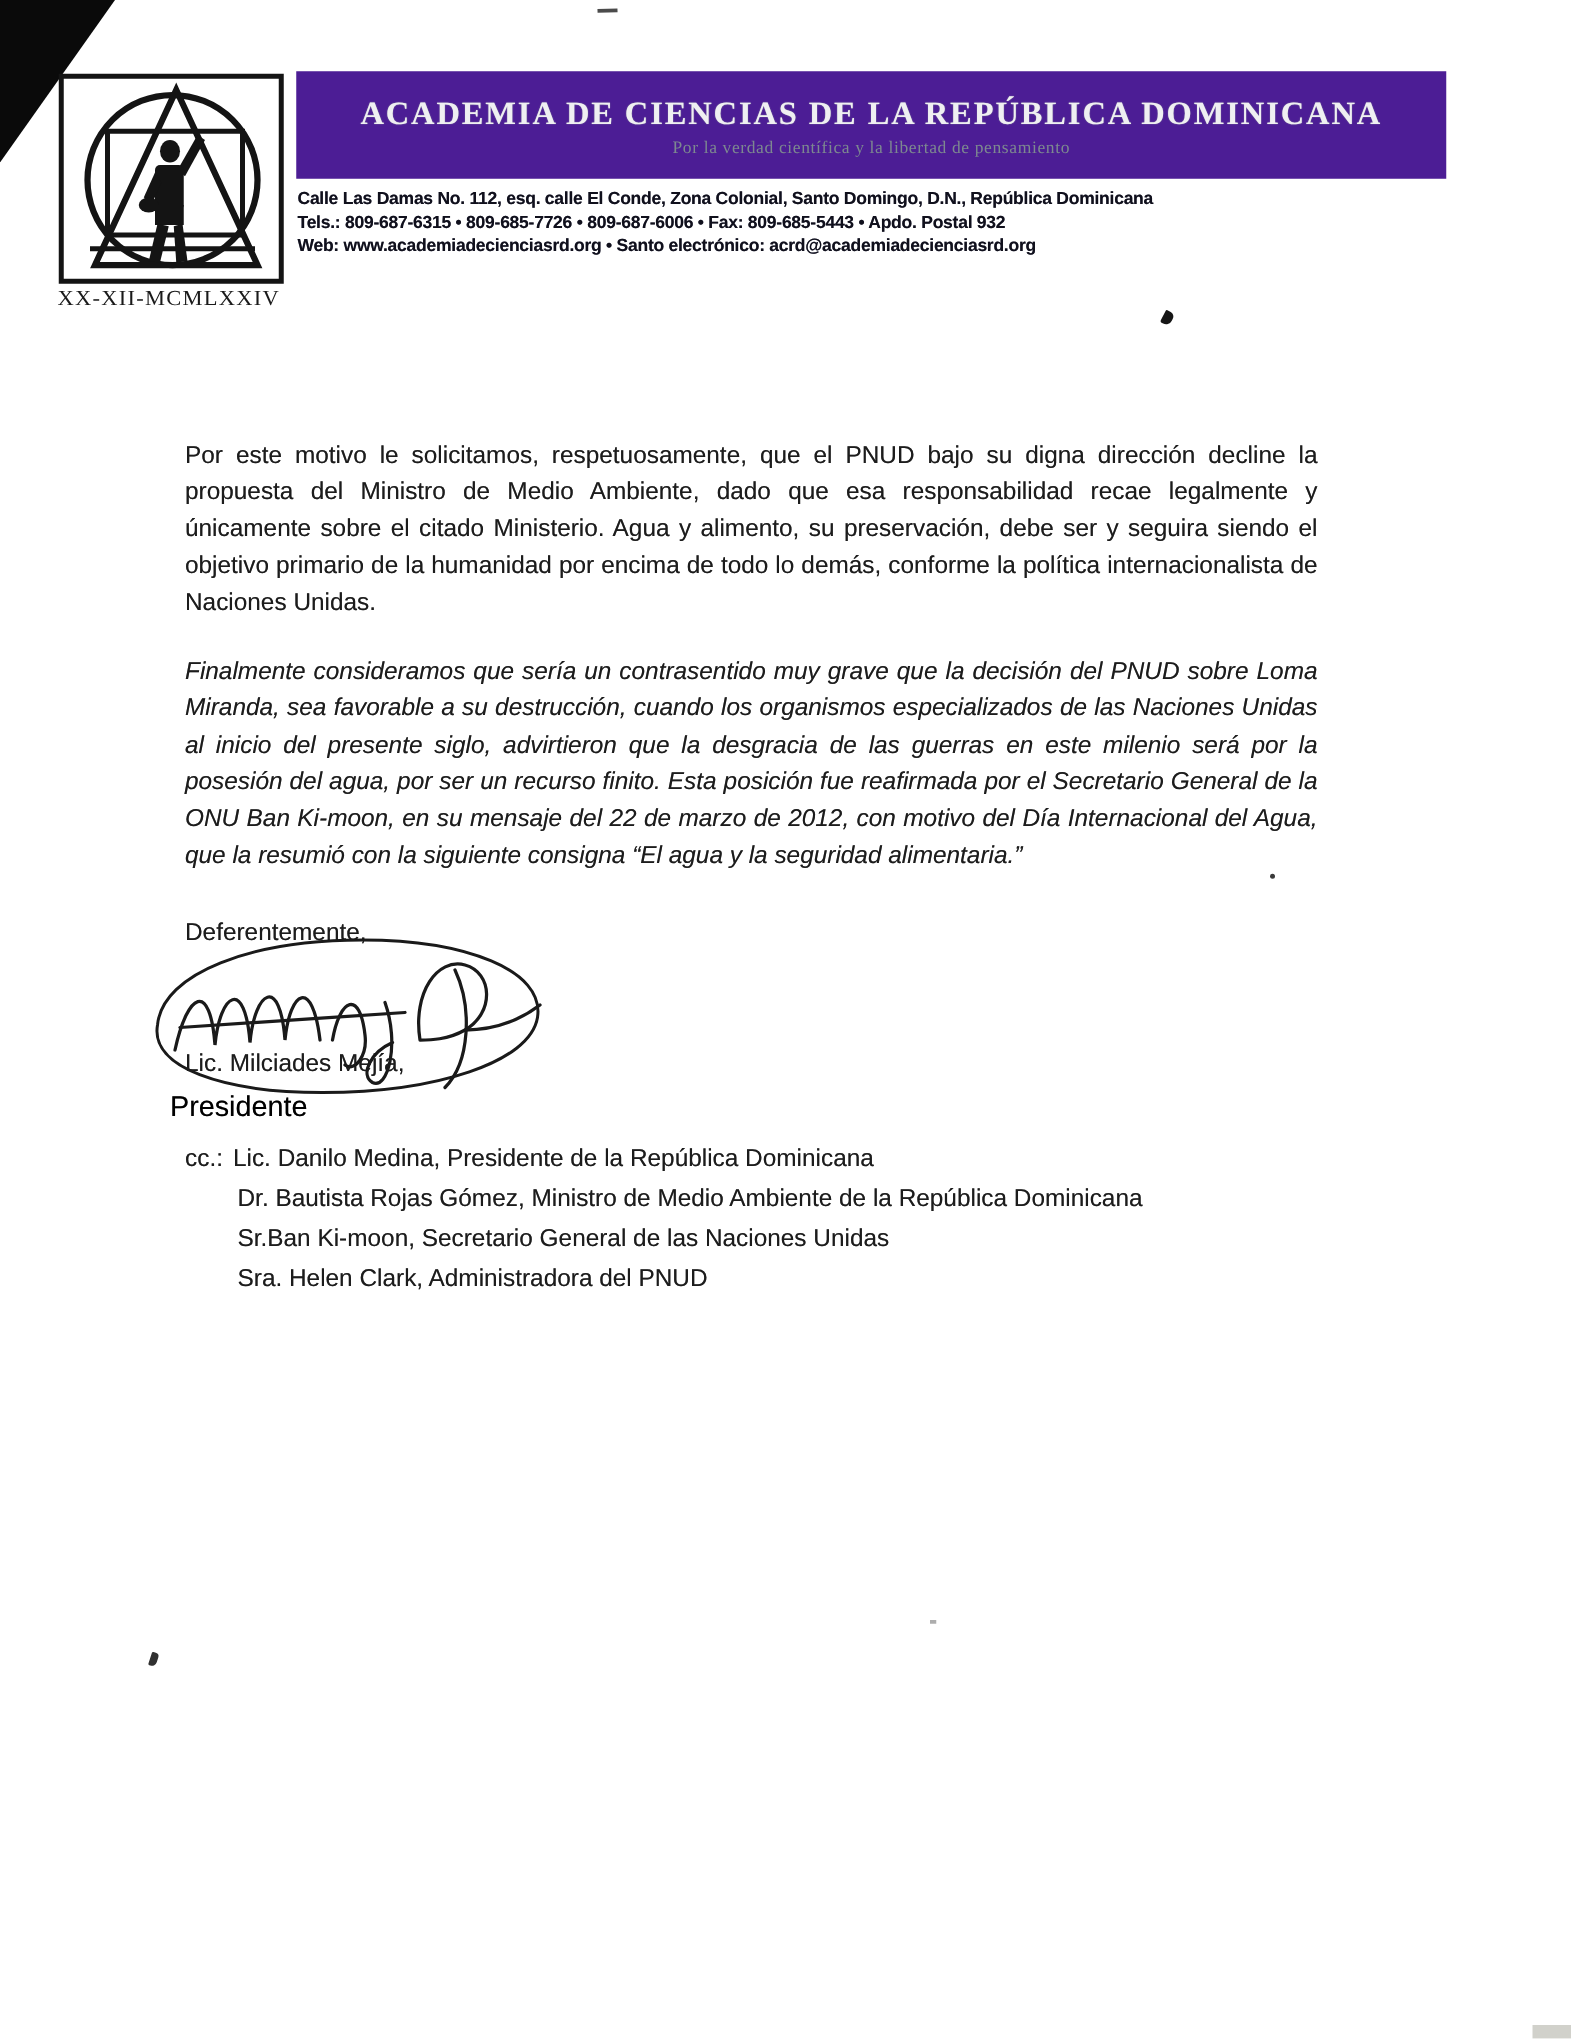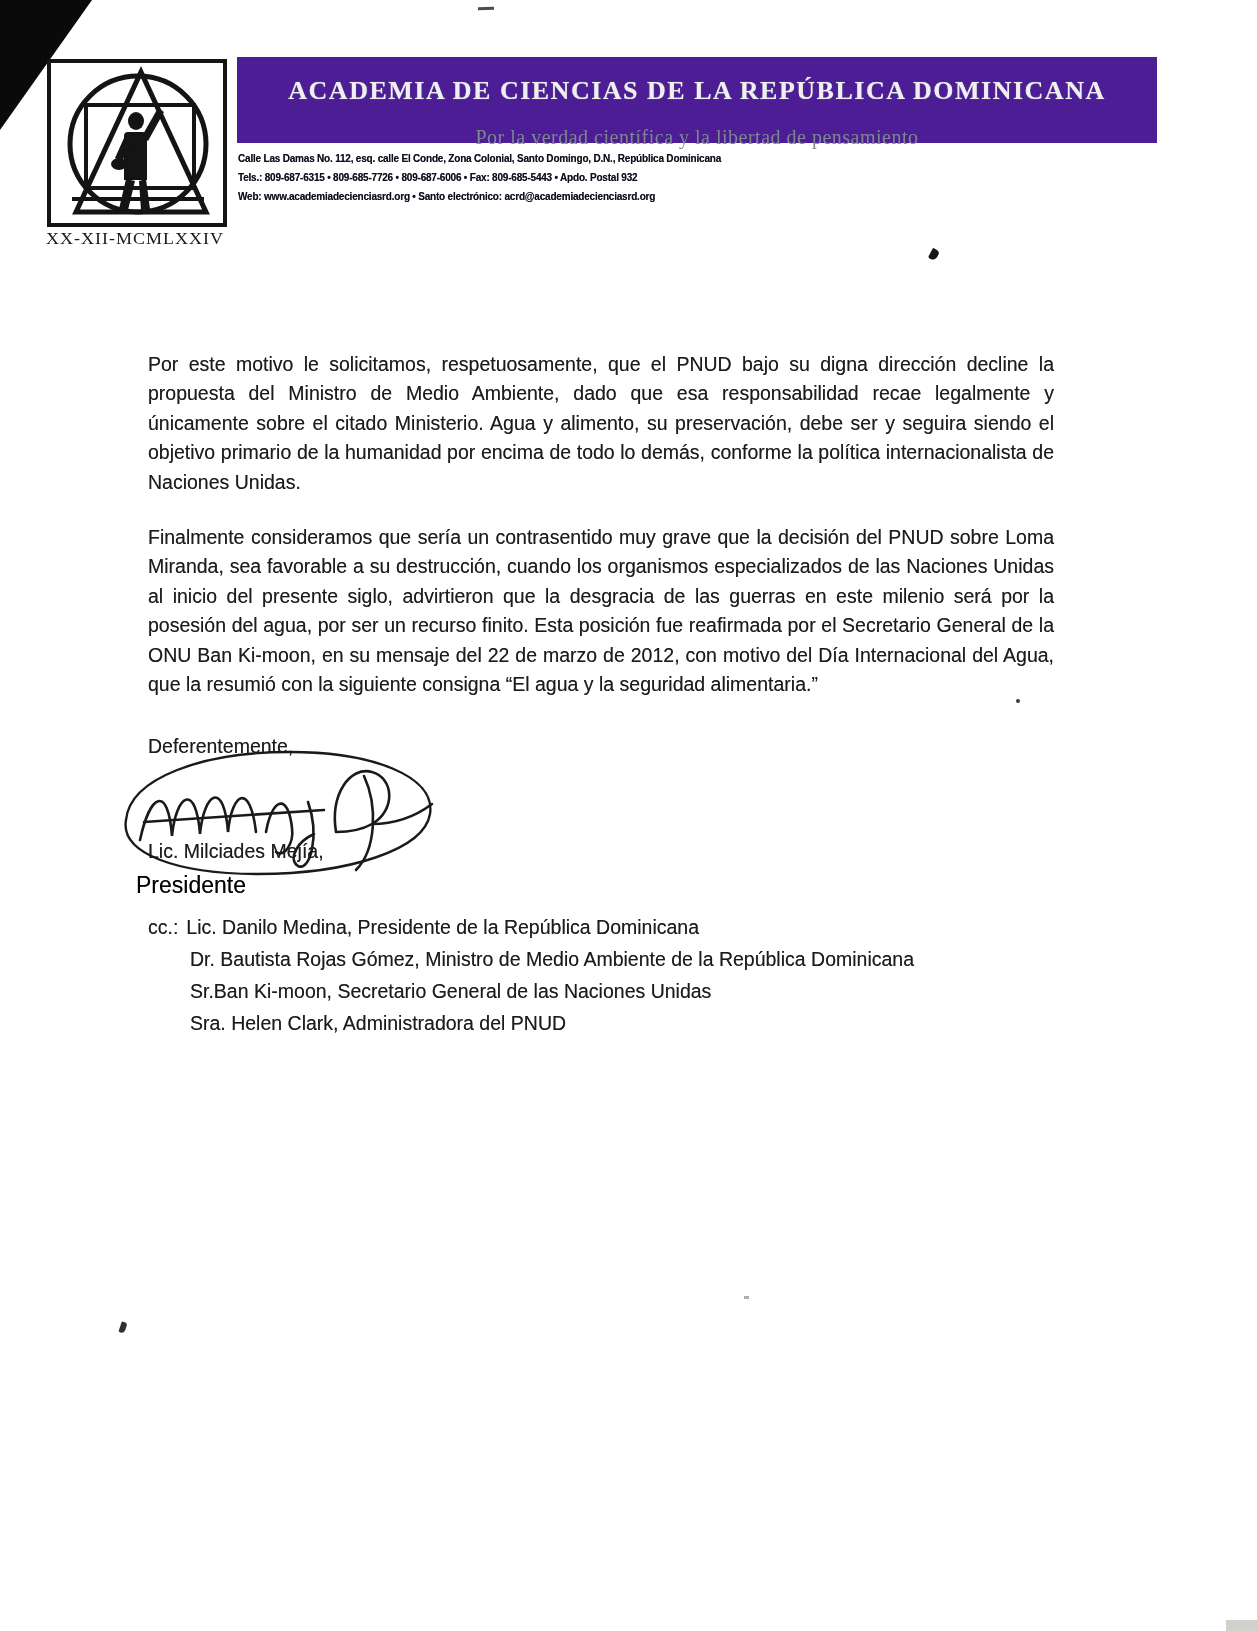--- a/index.html
+++ b/index.html
@@ -34,42 +34,42 @@
   .org-name{
     margin-top:19px;
     font-family:"Liberation Serif", serif;
     font-weight:bold;font-size:26px;letter-spacing:1.5px;
     color:#efeff2;
     text-shadow:0 0 1px #9aa0a6;
     filter:blur(0.2px);
     white-space:nowrap;
   }
   .motto{
-    margin-top:20px;
+    margin-top:5px;
     font-family:"Liberation Serif", serif;
-    font-size:20px;letter-spacing:0.5px;
+    font-size:14px;letter-spacing:0.5px;
     color:#7d8890;
     filter:blur(0.6px);
   }
   
   .address-block{
     position:absolute;left:238px;top:149px;width:930px;
-    font-weight:bold;font-size:10px;letter-spacing:-0.2px;
+    font-weight:bold;font-size:14px;letter-spacing:-0.2px;
     line-height:19px;color:#10101c;
     text-shadow:0 0 0.5px rgba(10,10,40,0.6);
   }
   
   .para{
     position:absolute;left:148px;width:906px;
     font-size:19.5px;line-height:29.6px;
     text-align:justify;color:#1c1c1c;
     text-shadow:0 0 0.5px rgba(0,0,0,0.5);
   }
   .para-1{top:330px;}
-  .para-2{top:503px;}
+  .para-2{top:503px;font-style:italic;}
   .valediction{
     position:absolute;left:148px;top:735px;
     font-size:19.5px;color:#1c1c1c;
     text-shadow:0 0 0.5px rgba(0,0,0,0.5);
   }
   .signature{
     position:absolute;left:110px;top:740px;width:336px;height:142px;
     pointer-events:none;
   }
   .signatory-name{

